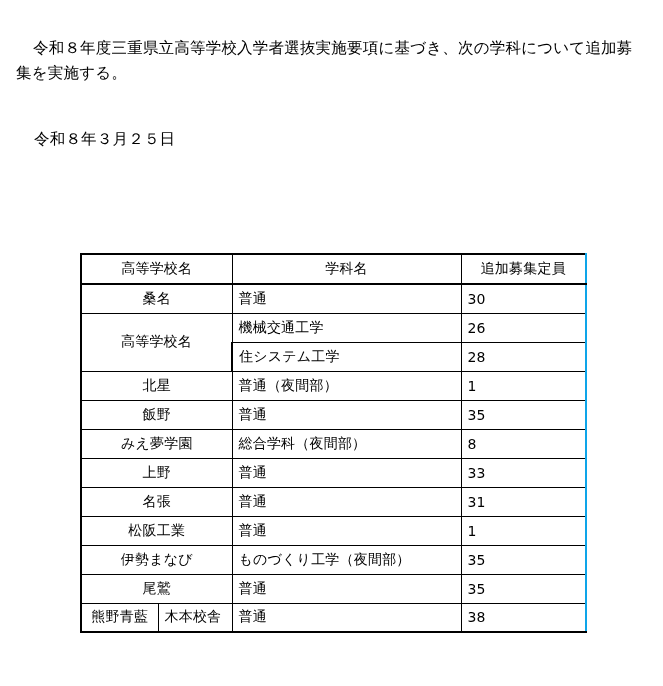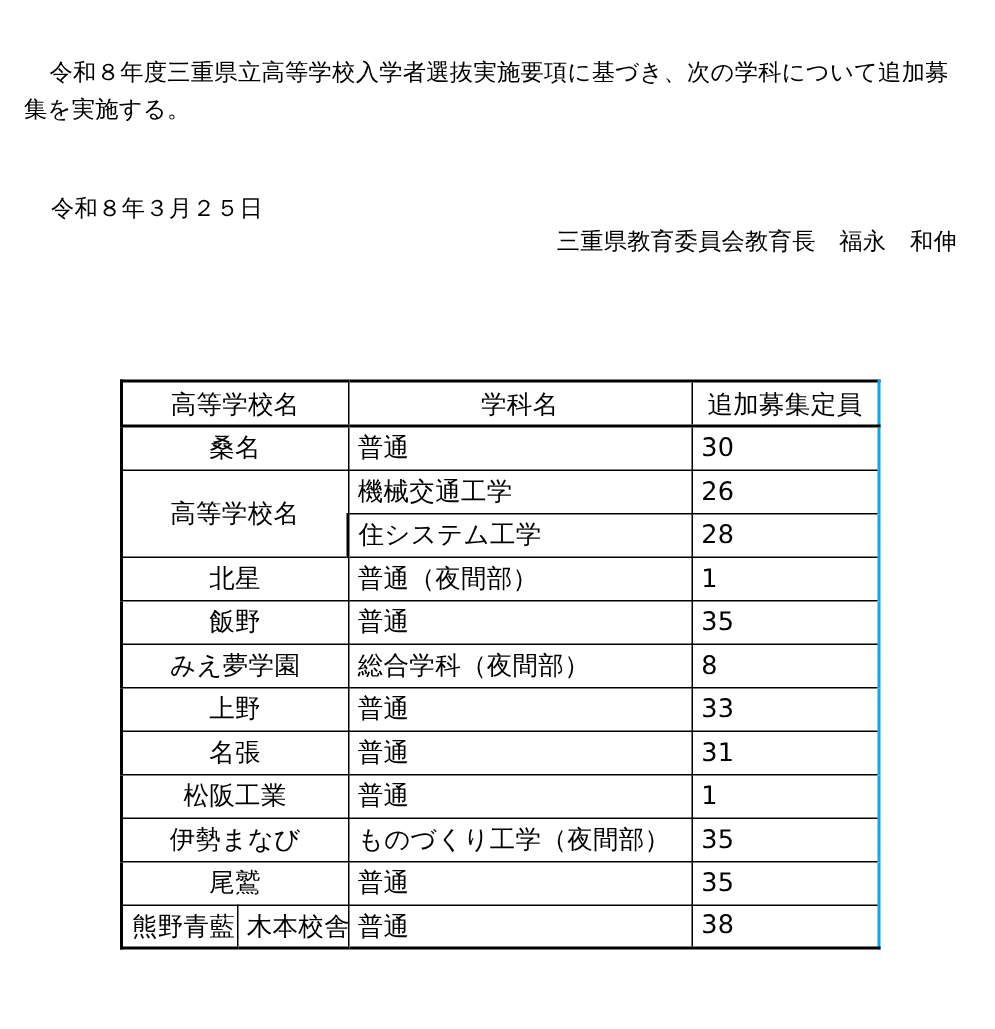--- a/index.html
+++ b/index.html
@@ -73,21 +73,21 @@
   
   .table-wrap {
     position: absolute;
     left: 80px;
     top: 253px;
   }
   table.adm {
     border-collapse: collapse;
     table-layout: fixed;
     width: 505px;
-    font-size: 17px;
+    font-size: 14px;
     letter-spacing: 0.2px;
     border-radius: 25px;
   }
   table.adm col.c-school-a { width: 77px; }
   table.adm col.c-school-b { width: 74px; }
   table.adm col.c-course   { width: 229px; }
   table.adm col.c-quota    { width: 125px; }
 
   table.adm td, table.adm th {
     border: 1px solid #000000;
@@ -139,21 +139,20 @@
 </style>
 </head>
 <body>
 
 <div class="page">
 
   <p class="intro">令和８年度三重県立高等学校入学者選抜実施要項に基づき、次の学科について追加募集を実施する。</p>
 
   <div class="date-line">令和８年３月２５日</div>
 
-  <div class="signature-line">三重県教育委員会教育長　福永　和伸</div>
 
 
   <div class="table-wrap">
     <table class="adm">
       <colgroup>
         <col class="c-school-a">
         <col class="c-school-b">
         <col class="c-course">
         <col class="c-quota">
       </colgroup>

